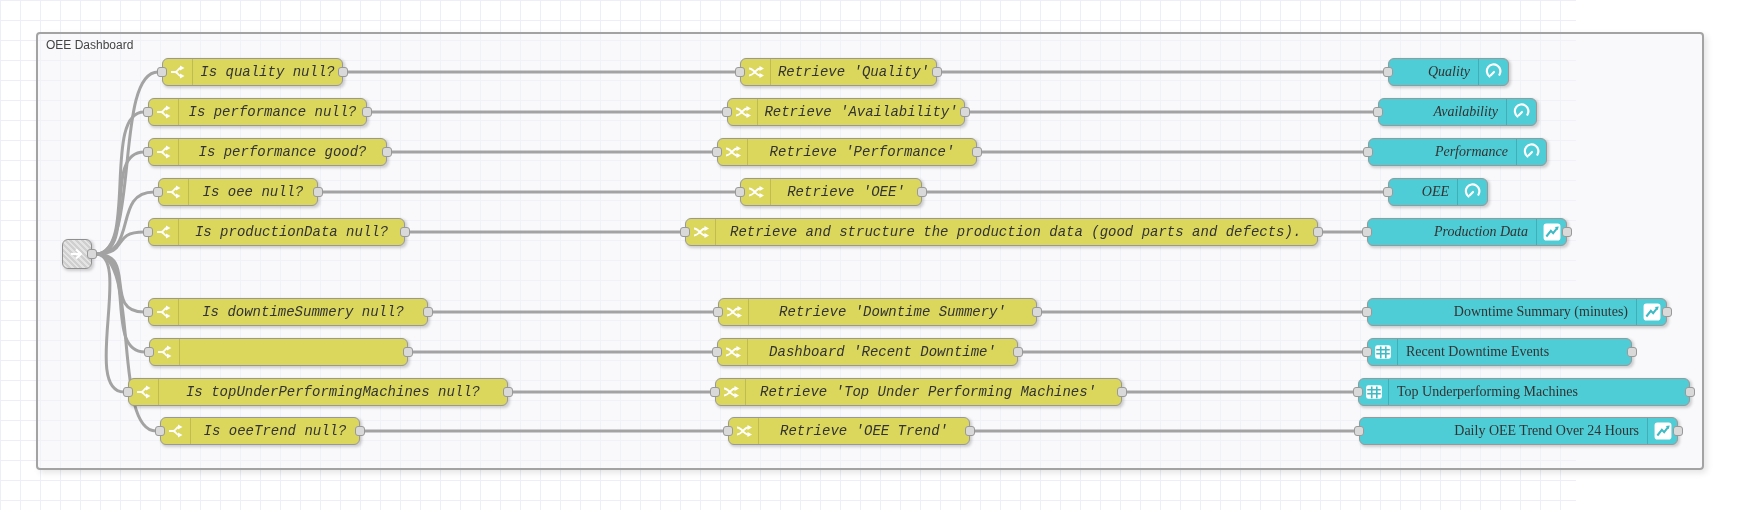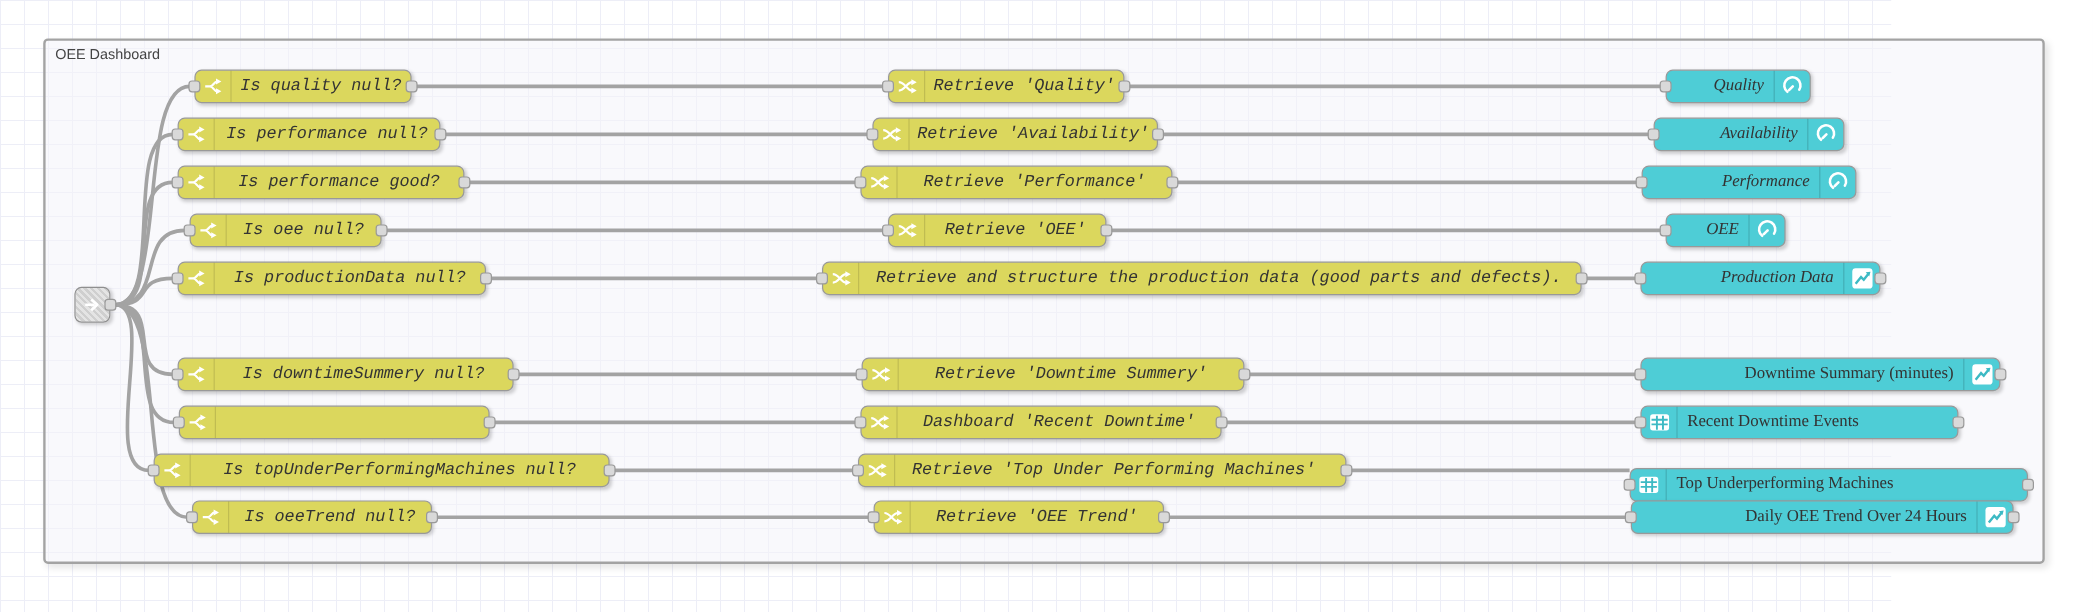--- a/index.html
+++ b/index.html
@@ -380,21 +380,21 @@
       <svg width="16" height="16" viewBox="0 0 16 16">
           <path d="M1 4.5c5 0 7 7 11 7 M1 11.5c5 0 7-7 11-7" stroke="#fff" stroke-width="1.8" fill="none"></path>
           <polygon points="11.5,9 16,11.5 11.5,14" fill="#fff"></polygon>
           <polygon points="11.5,2 16,4.5 11.5,7" fill="#fff"></polygon>
         </svg>
     </span>
     <span class="label align-left" style="padding-left:14px">Retrieve 'Top Under Performing Machines'</span>
     <span class="port in"></span>
     <span class="port out"></span>
   </div>
-  <div class="node teal" style="left:1358px;top:390px;width:332px">
+  <div class="node teal" style="left:1358px;top:378px;width:332px">
     <span class="icon-box left-side">
       <svg width="18" height="18" viewBox="0 0 16 16">
           <rect x="1" y="2" width="14" height="12" rx="2" fill="#fff"></rect>
           <path d="M2 6 h12 M2 9.5 h12 M6 3 v10.5 M10.5 3 v10.5" stroke="#3dbac4" stroke-width="1.4" fill="none"></path>
         </svg>
     </span>
     <span class="label align-left">Top Underperforming Machines</span>
     <span class="port in"></span>
     <span class="port out"></span>
   </div>

